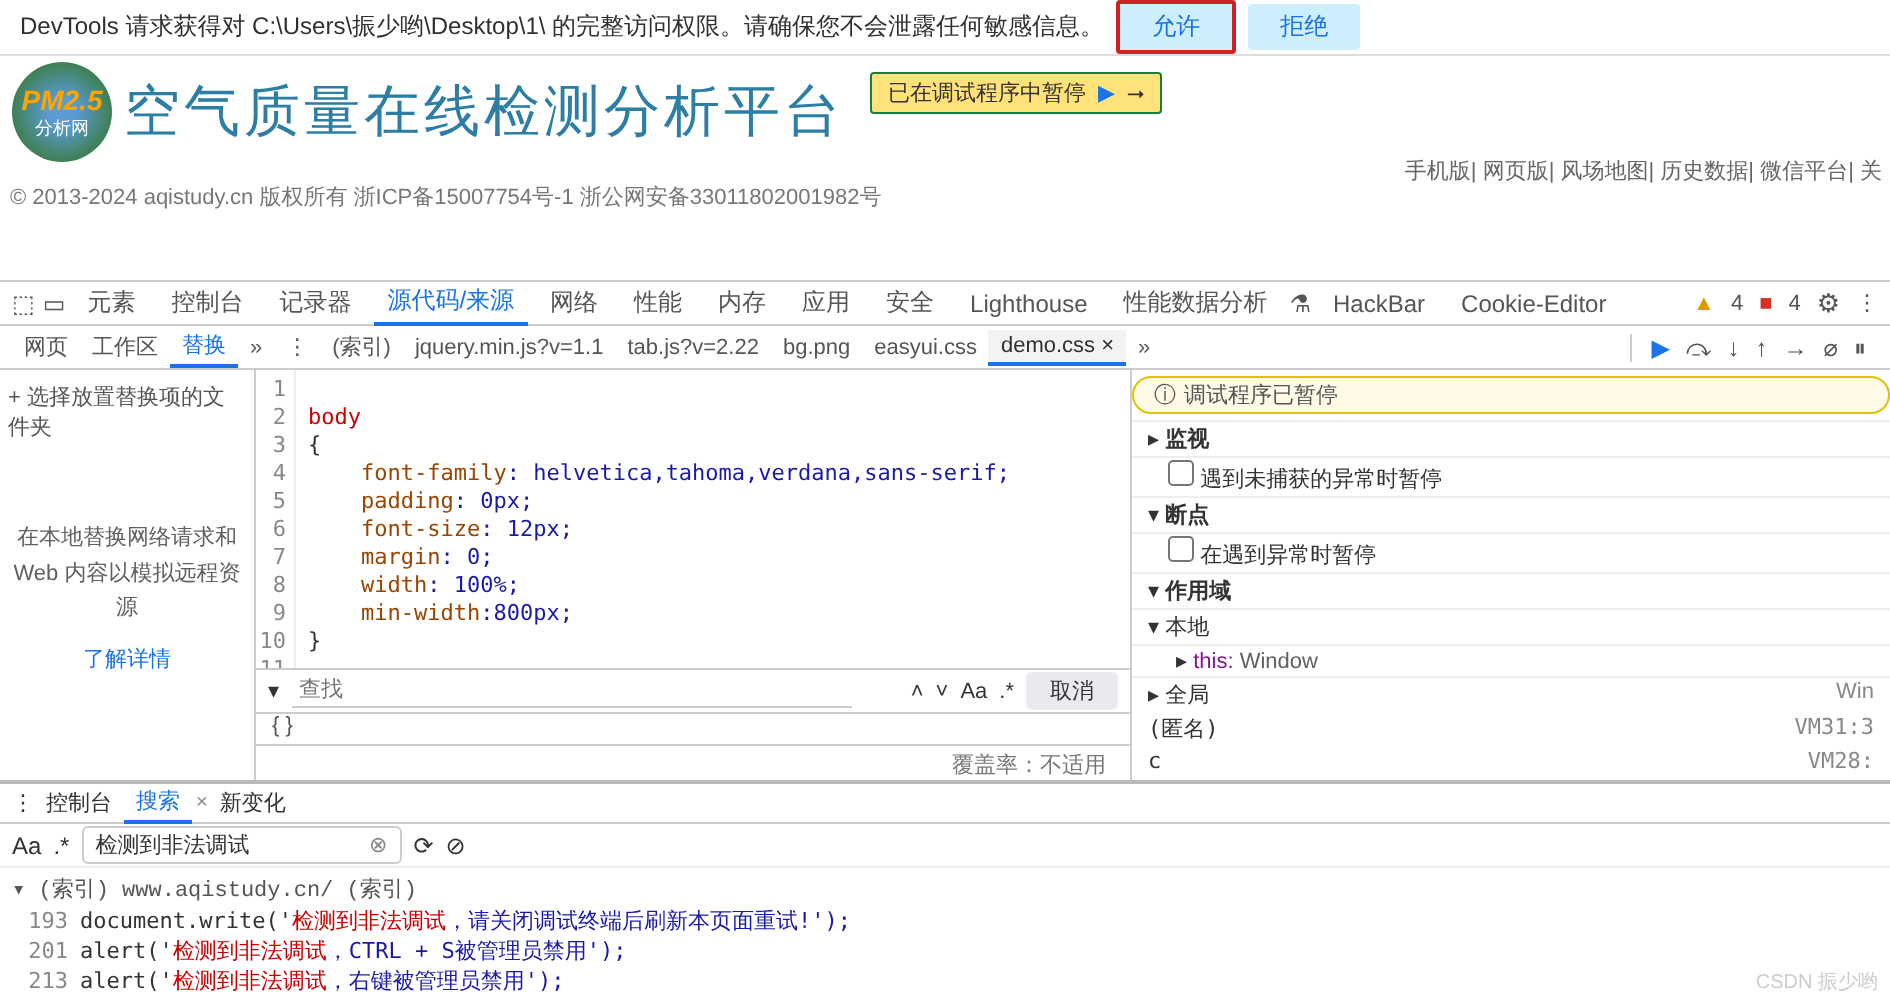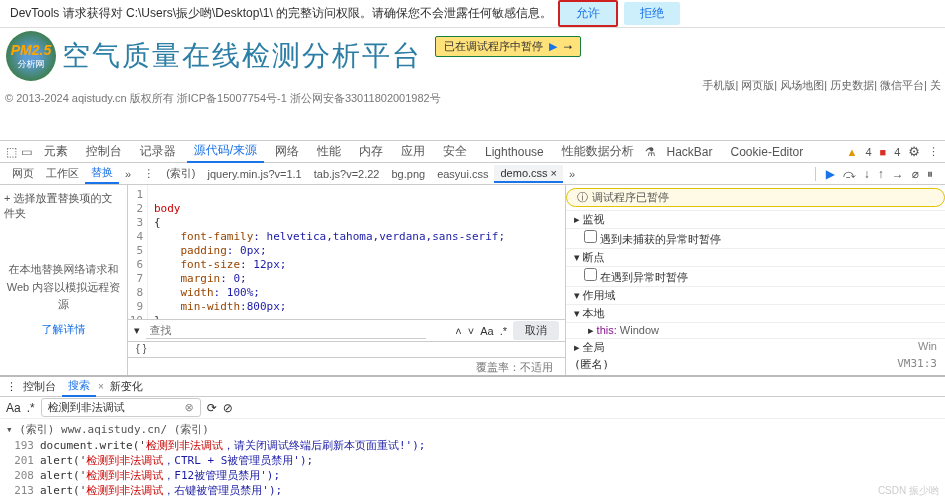--- a/index.html
+++ b/index.html
@@ -47,34 +47,34 @@
 .prop { color:#994500;}
 .val { color:#1a1aa6;}
 .find-row { height:22px; border-top:1px solid #ccc; display:flex; align-items:center; padding:0 6px; font-size:11px; gap:6px;}
 .find-row input { flex:0 0 280px; border:none; outline:none; font-size:11px; padding:2px 4px; border-bottom:1px solid #ccc;}
 .find-row .cancel { background:#e8eaed; border-radius:3px; padding:2px 12px; cursor:pointer;}
 .cov-row { height:18px; border-top:1px solid #ccc; font-size:11px; color:#777; text-align:right; padding:2px 12px 0 0;}
 .bracket-row { height:16px; border-top:1px solid #ccc; font-size:11px; padding:0 8px; color:#555;}
 .side-pane { width:380px; border-left:1px solid #ccc; font-size:11px; display:flex; flex-direction:column;}
 .paused { background:#fffae5; border:1px solid #e0c200; color:#555; border-radius:10px; padding:1px 10px; margin:3px auto; display:flex; align-items:center; gap:4px;}
 .sec { padding:1px 8px; border-top:1px solid #eee;}
-.sec .hdr { color:#333;}
+.sec .hdr { color:#333;font-weight:bold;}
 .sec .this { color:#881391;}
 .sec .win { color:#606060;}
 .right-val { color:#888; float:right;}
 .callrow { padding:1px 8px; display:flex; justify-content:space-between; font-family:monospace;}
 .vm { color:#888;}
 .drawer { border-top:2px solid #bbb; background:#fff;}
 .drawer-tabs { height:20px; display:flex; align-items:center; font-size:11px; padding:0 6px; border-bottom:1px solid #ccc;}
 .drawer-tabs .dtab { padding:2px 6px;}
 .drawer-tabs .dtab.active { border-bottom:2px solid #1a73e8; color:#1a73e8;}
 .search-row { height:22px; display:flex; align-items:center; padding:0 6px; gap:6px; border-bottom:1px solid #eee;}
 .search-row .sinput { flex:0 0 160px; border:1px solid #ccc; border-radius:3px; padding:1px 6px; font-size:11px; display:flex; align-items:center; justify-content:space-between;}
 .results { font-size:11px; font-family:Menlo,Consolas,monospace; padding:2px 0;}
-.res-hdr { color:#555; padding:1px 6px;}
+.res-hdr { color:#555; padding:1px 6px;font-family:Liberation Mono, monospace;}
 .res-line { padding:0 6px;}
 .res-line .ln { color:#888; display:inline-block; width:28px; text-align:right; margin-right:6px;}
 .hl { color:#c80000;}
 .str { color:#1a1aa6;}
 .watermark { position:absolute; right:6px; bottom:2px; font-size:10px; color:#ccc;}
 </style>
 </head>
 <body>
 
 <div class="permission-bar">
@@ -237,19 +237,18 @@
           <span>检测到非法调试</span>
           <span style="color:#888;">⊗</span>
         </div>
       <span>⟳</span>
       <span>⊘</span>
     </div>
     <div class="results">
       <div class="res-hdr">▾ <span>(索引)      www.aqistudy.cn/  (索引)</span></div>
       <div class="res-line"><span class="ln">193</span><span>document.write('</span><span class="hl">检测到非法调试</span><span class="str">，请关闭调试终端后刷新本页面重试!');</span></div>
       <div class="res-line"><span class="ln">201</span><span>alert('</span><span class="hl">检测到非法调试</span><span class="str">，CTRL + S被管理员禁用');</span></div>
-      <div class="res-line"><span class="ln">208</span><span>alert('</span><span class="hl">检测到非法调试</span><span class="str">，F12被管理员禁用');</span></div>
       <div class="res-line"><span class="ln">213</span><span>alert('</span><span class="hl">检测到非法调试</span><span class="str">，右键被管理员禁用');</span></div>
     </div>
   </div>
 </div>
 
 <div class="watermark">CSDN 振少哟</div>
 
 </body></html>

